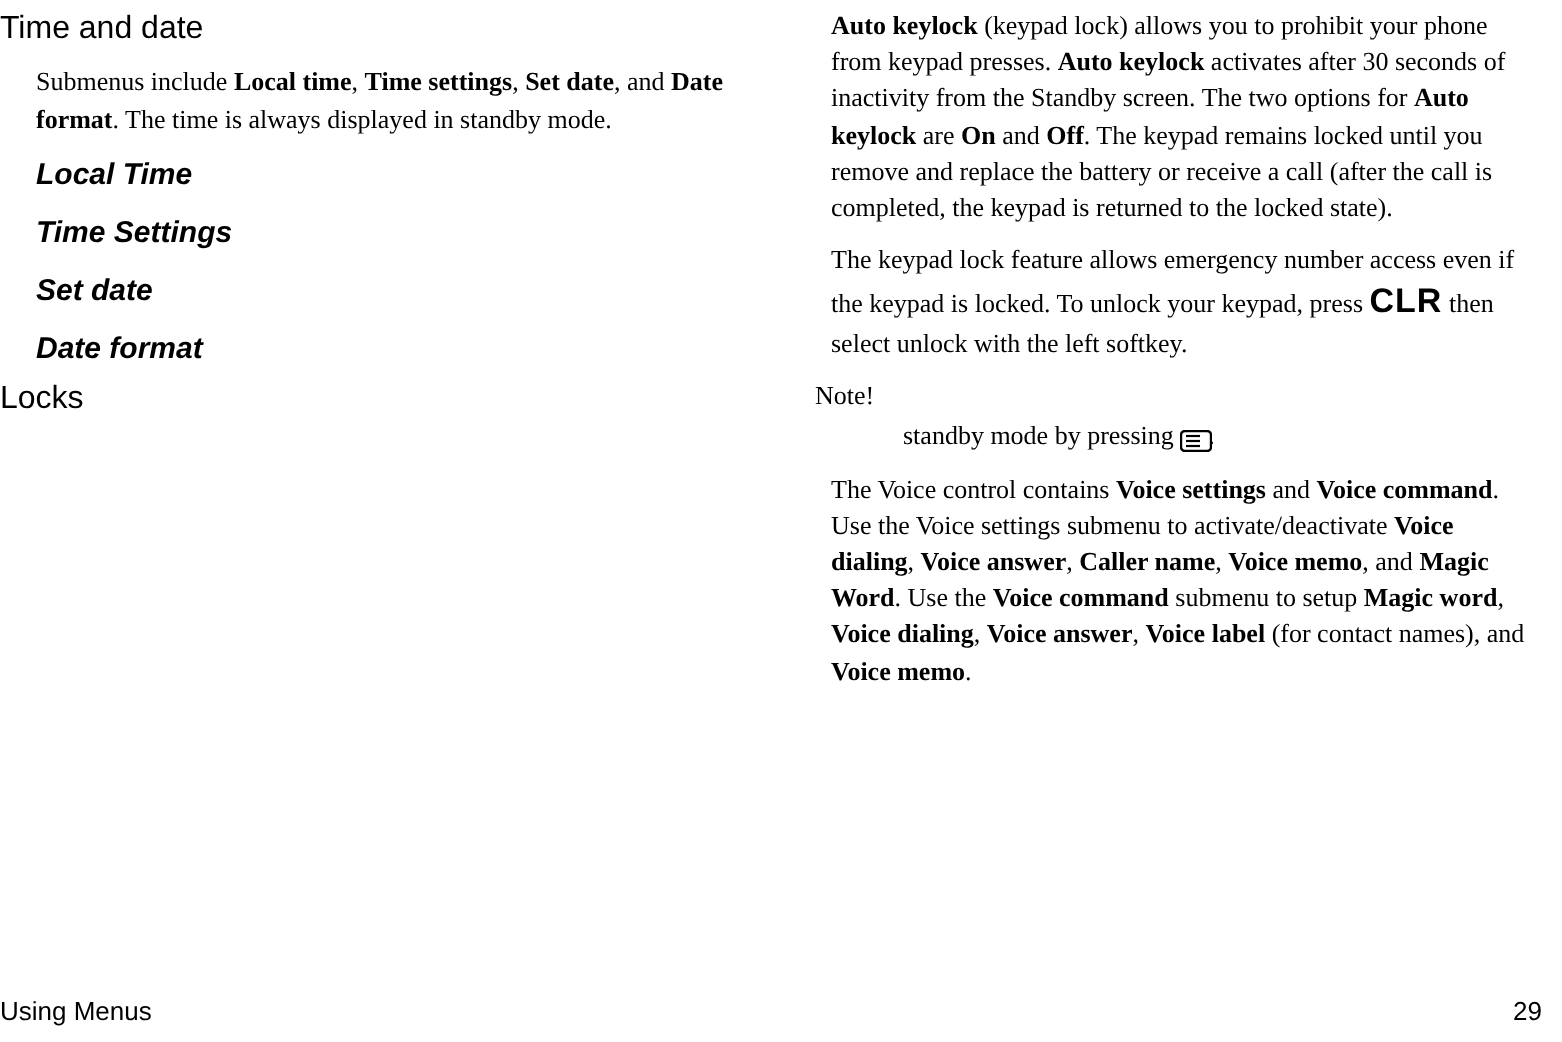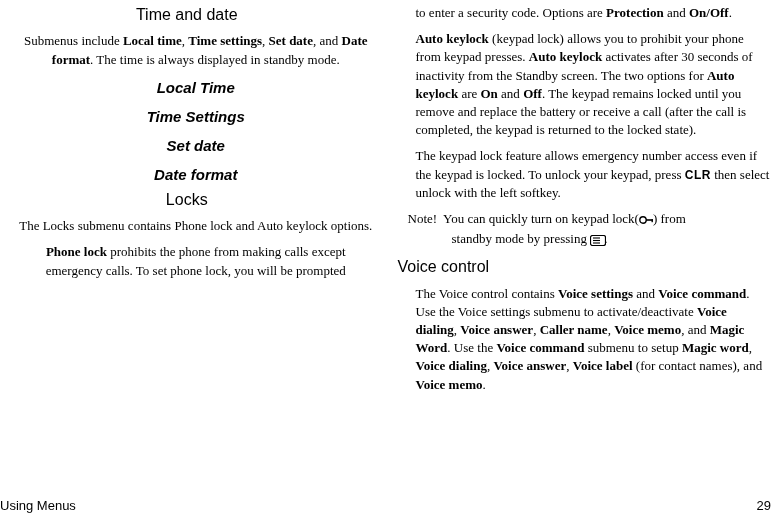--- a/index.html
+++ b/index.html
@@ -15,21 +15,21 @@
     position: relative;
   }
   .page {
     display: flex;
     gap: 24px;
     padding: 4px 10px 0 0;
   }
   .col {
     flex: 1;
   }
-  .col-left { padding-left: 0; text-align: center; }
+  .col-left { padding-left: 0; }
   .h2 {
     font-family: Arial, Helvetica, sans-serif;
     font-size: 16px;
     font-weight: normal;
     margin: 0 0 6px 0;
   }
   .h3 {
     font-family: Arial, Helvetica, sans-serif;
     font-size: 15px;
     font-style: italic;
@@ -49,21 +49,21 @@
     left: 0;
     right: 10px;
     display: flex;
     justify-content: space-between;
     font-family: Arial, Helvetica, sans-serif;
     font-size: 13px;
   }
   .clr {
     font-family: Arial, Helvetica, sans-serif;
     font-weight: bold;
-    font-size: 12px;
+    font-size: 17px;
     letter-spacing: 0.5px;
     text-align: center;
   }
   .note-row { display: flex; gap: 6px; margin-bottom: 2px; }
   .note-label { flex: 0 0 auto; }
   .note-body { flex: 1; }
   .note-cont { padding-left: 44px; margin-bottom: 8px; }
   .icon {
     display: inline-block;
     vertical-align: middle;
@@ -88,63 +88,46 @@
       <div class="h3">Local Time</div>
 
       <div class="h3">Time Settings</div>
 
       <div class="h3">Set date</div>
 
       <div class="h3">Date format</div>
     </div>
 
     <div class="h2">Locks</div>
-    <div class="indent">
-      <p class="p">The Locks submenu contains Phone lock and Auto keylock options.</p>
-      <p class="p">
-        <span class="bold">Phone lock</span><span> prohibits the phone from making calls except emergency calls. To set phone lock, you will be prompted</span>
-      </p>
-    </div>
   </div>
 
   <div class="col">
     <div class="indent2">
-      <p class="p">
-        <span>to enter a security code. Options are </span><span class="bold">Protection</span><span> and </span><span class="bold">On/Off</span><span>.</span>
-      </p>
 
       <p class="p">
         <span class="bold">Auto keylock</span><span> (keypad lock) allows you to prohibit your phone from keypad presses. </span><span class="bold">Auto keylock</span><span> activates after 30 seconds of inactivity from the Standby screen. The two options for </span><span class="bold">Auto keylock</span><span> are </span><span class="bold">On</span><span> and </span><span class="bold">Off</span><span>. The keypad remains locked until you remove and replace the battery or receive a call (after the call is completed, the keypad is returned to the locked state).</span>
       </p>
 
       <p class="p">
         <span>The keypad lock feature allows emergency number access even if the keypad is locked. To unlock your keypad, press </span><span class="clr">CLR</span><span> then select unlock with the left softkey.</span>
       </p>
     </div>
 
     <div class="note-row" style="padding-left:10px;">
       <div class="note-label">Note!</div>
-      <div class="note-body">
-        <span>You can quickly turn on keypad lock(</span><span class="icon icon-key"><svg width="16" height="10" viewBox="0 0 16 10">
-              <circle cx="4" cy="5" r="3.2" fill="none" stroke="#000" stroke-width="1.4"></circle>
-              <rect x="7" y="4.2" width="7" height="1.6" fill="#000"></rect>
-              <rect x="12.5" y="4.2" width="1.4" height="3" fill="#000"></rect>
-            </svg></span><span>) from</span>
-      </div>
     </div>
     <p class="p note-cont" style="padding-left:54px;">
       <span>standby mode by pressing </span><span class="icon icon-menu"><svg width="16" height="11" viewBox="0 0 16 11">
             <rect x="0.5" y="0.5" width="15" height="10" rx="2" fill="none" stroke="#000" stroke-width="1.2"></rect>
             <line x1="3" y1="3" x2="10" y2="3" stroke="#000" stroke-width="1.1"></line>
             <line x1="3" y1="5.5" x2="10" y2="5.5" stroke="#000" stroke-width="1.1"></line>
             <line x1="3" y1="8" x2="10" y2="8" stroke="#000" stroke-width="1.1"></line>
           </svg></span><span>.</span>
     </p>
 
-    <div class="h2">Voice control</div>
     <div class="indent2">
       <p class="p">
         <span>The Voice control contains </span><span class="bold">Voice settings</span><span> and </span><span class="bold">Voice command</span><span>. Use the Voice settings submenu to activate/deactivate </span><span class="bold">Voice dialing</span><span>, </span><span class="bold">Voice answer</span><span>, </span><span class="bold">Caller name</span><span>, </span><span class="bold">Voice memo</span><span>, and </span><span class="bold">Magic Word</span><span>. Use the </span><span class="bold">Voice command</span><span> submenu to setup </span><span class="bold">Magic word</span><span>, </span><span class="bold">Voice dialing</span><span>, </span><span class="bold">Voice answer</span><span>, </span><span class="bold">Voice label</span><span> (for contact names), and </span><span class="bold">Voice memo</span><span>.</span>
       </p>
     </div>
   </div>
 </div>
 
 <div class="footer">
   <span>Using Menus</span>

